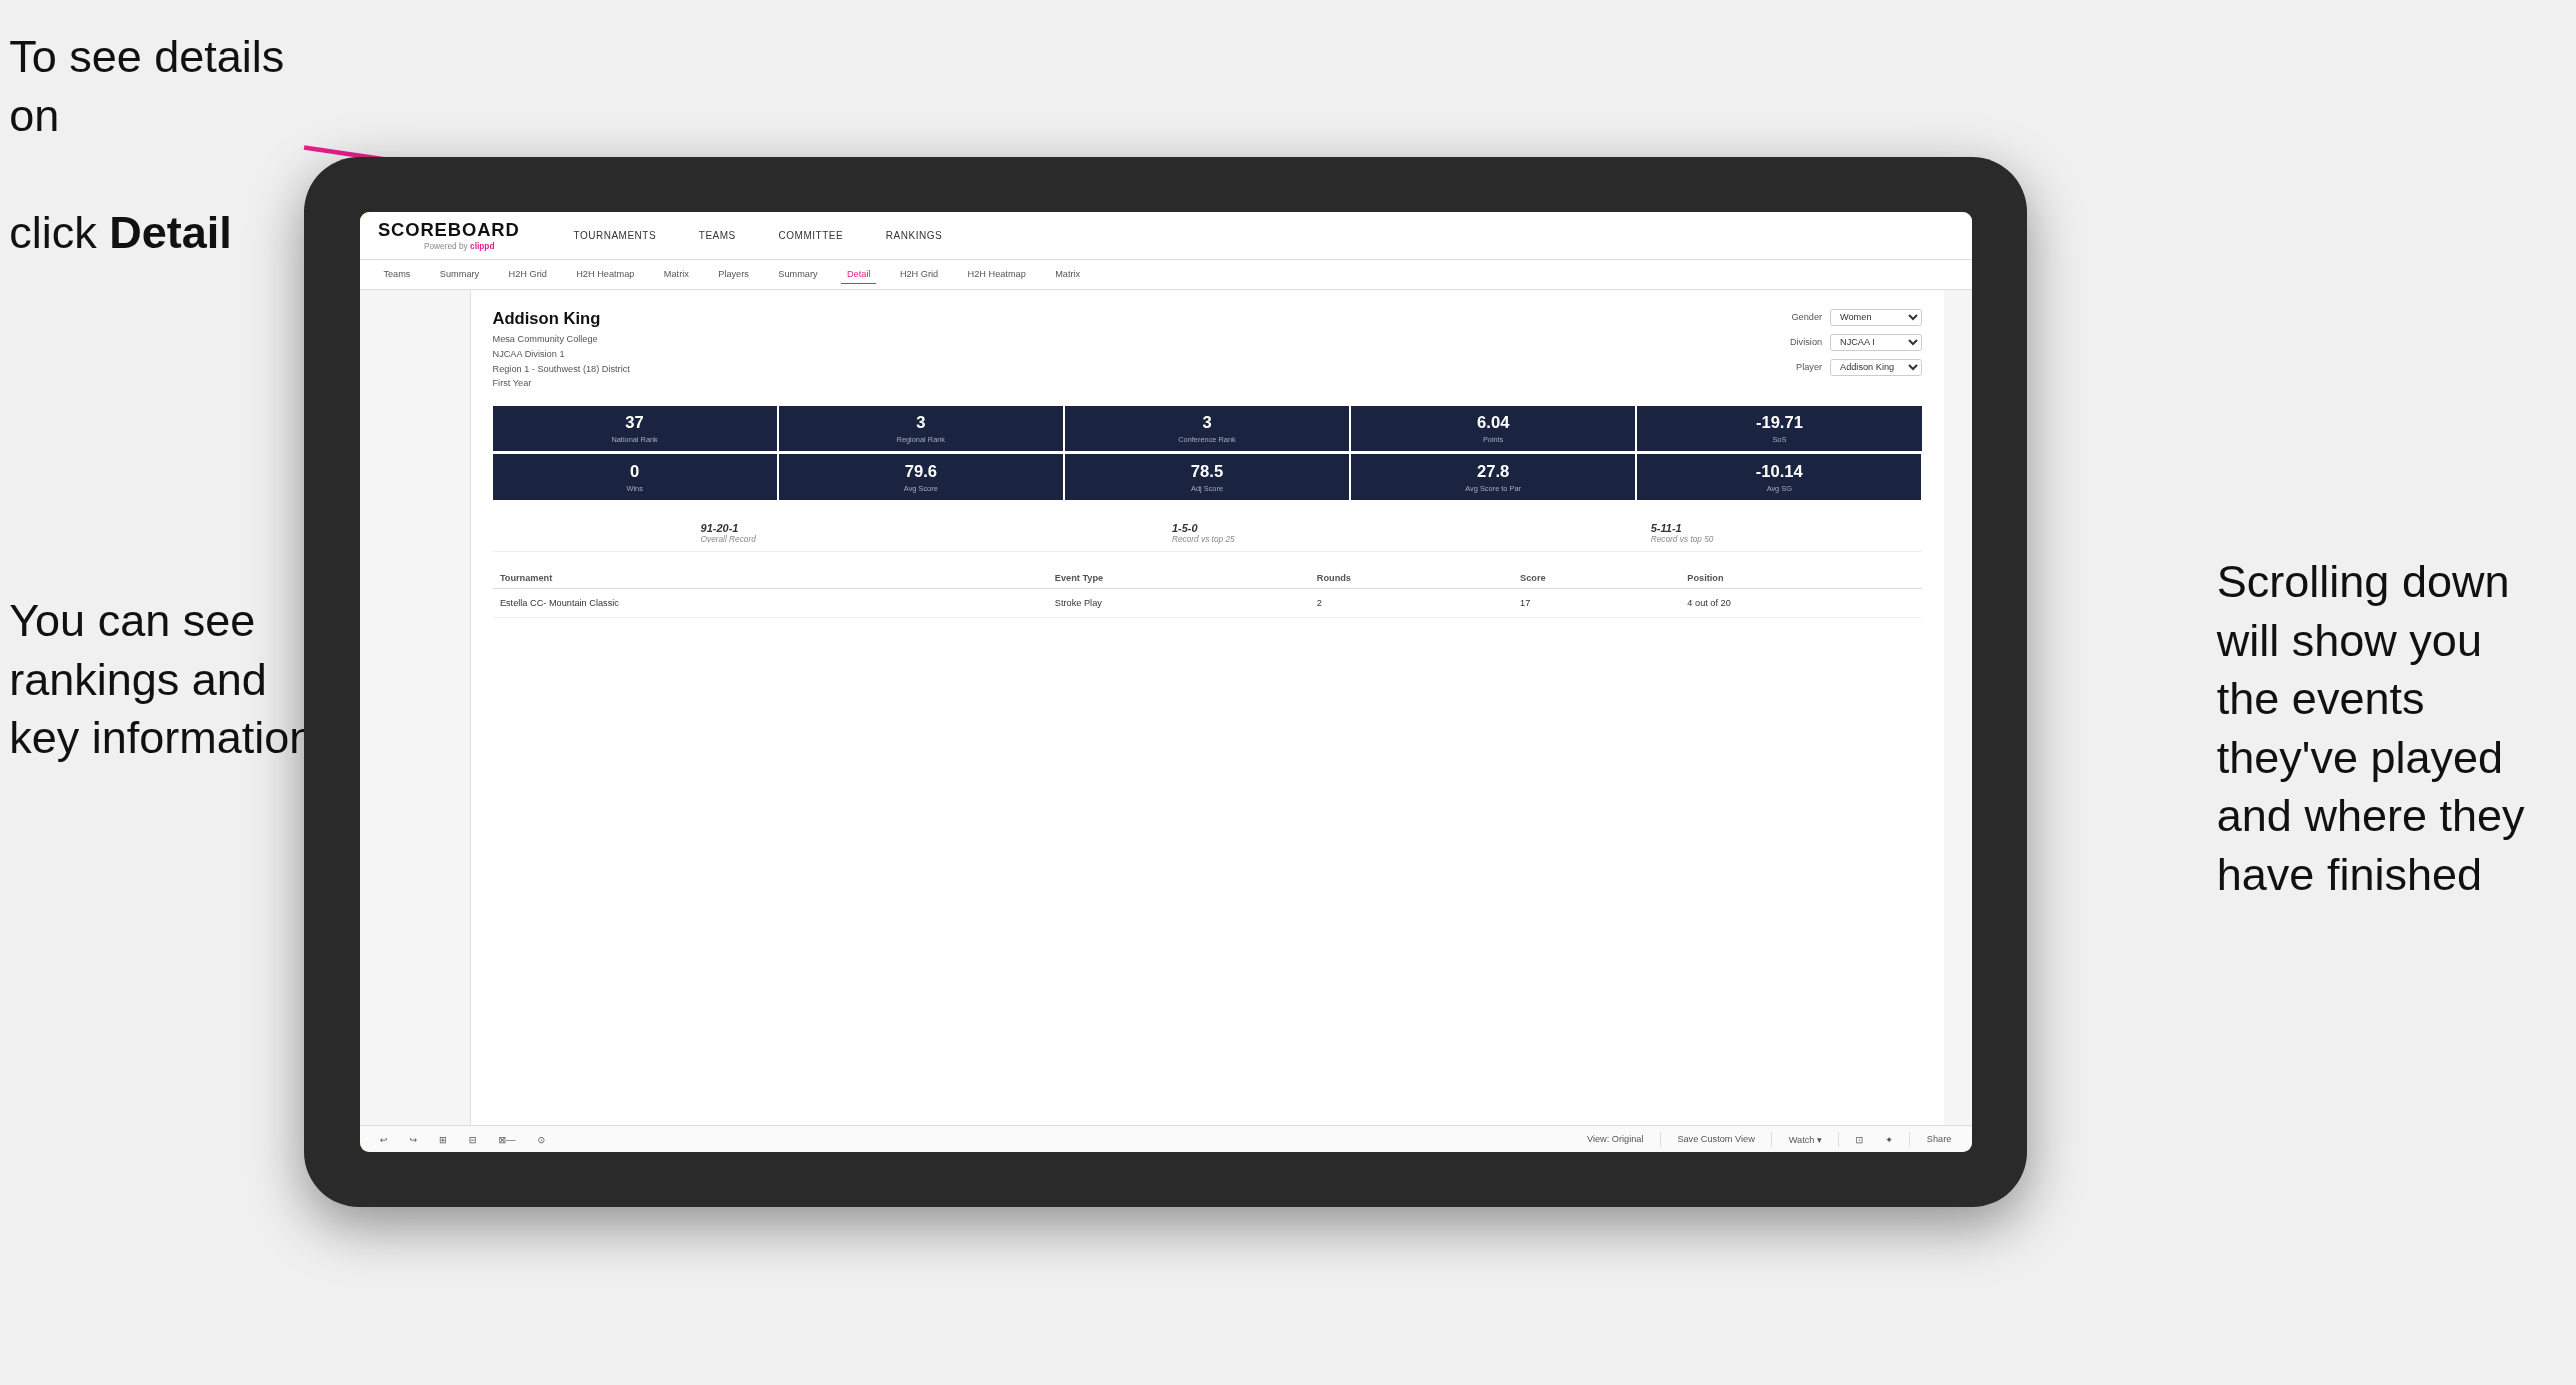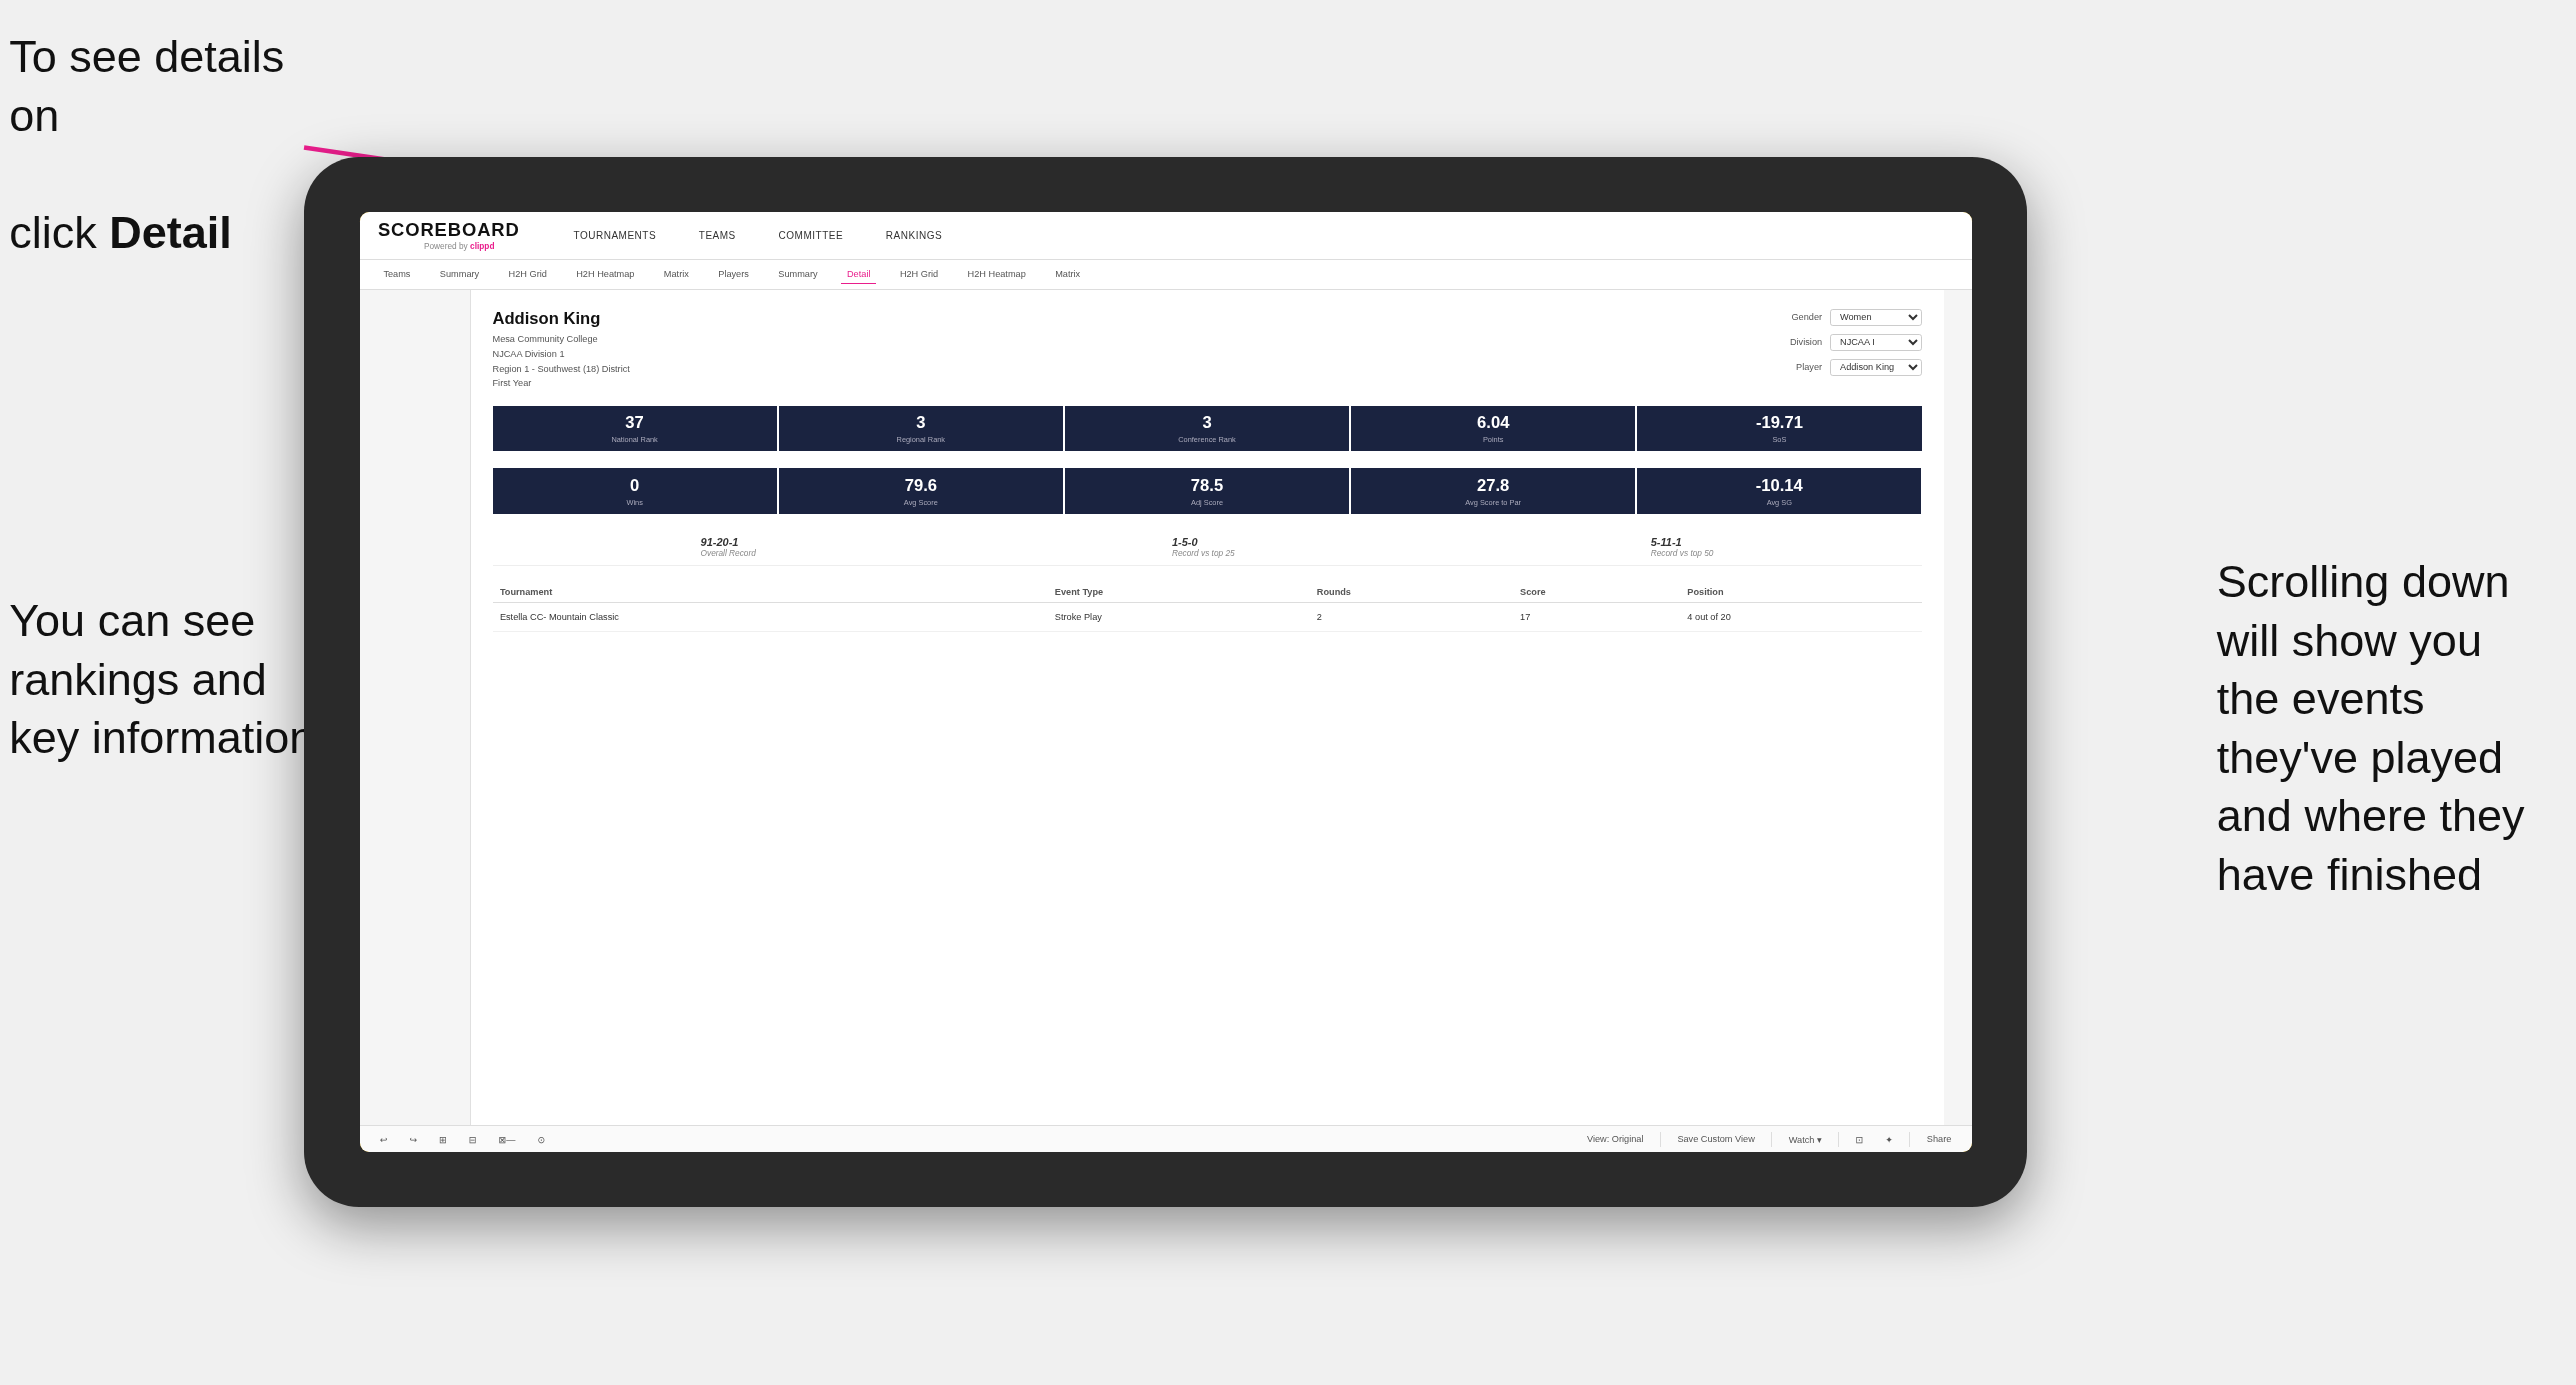--- a/index.html
+++ b/index.html
@@ -203,21 +203,21 @@
       border-radius: 2.8px;
       background: #fff;
       color: #333;
       min-width: 92px;
     }
 
     
     .stats-grid {
       display: flex;
       gap: 2px;
-      margin-bottom: 17px;
+      margin-bottom: 3px;
     }
 
     .stat-box {
       flex: 1;
       background: #1a2340;
       color: #fff;
       padding: 7.4px 9.2px;
       text-align: center;
     }
 

